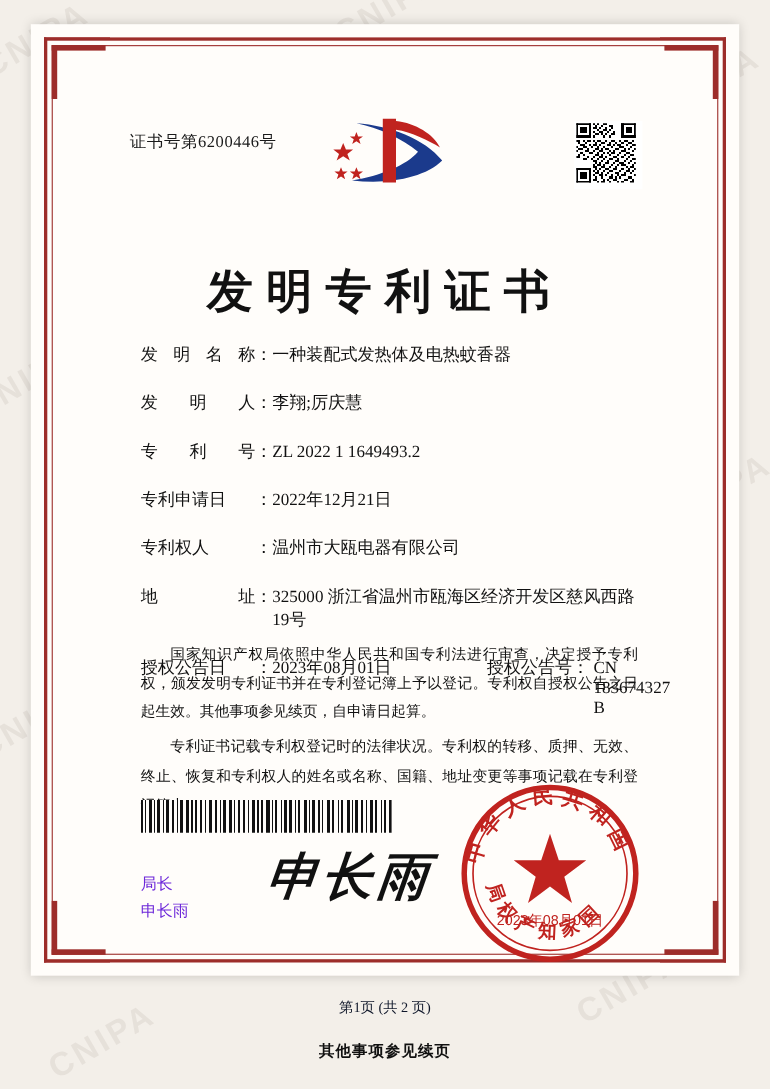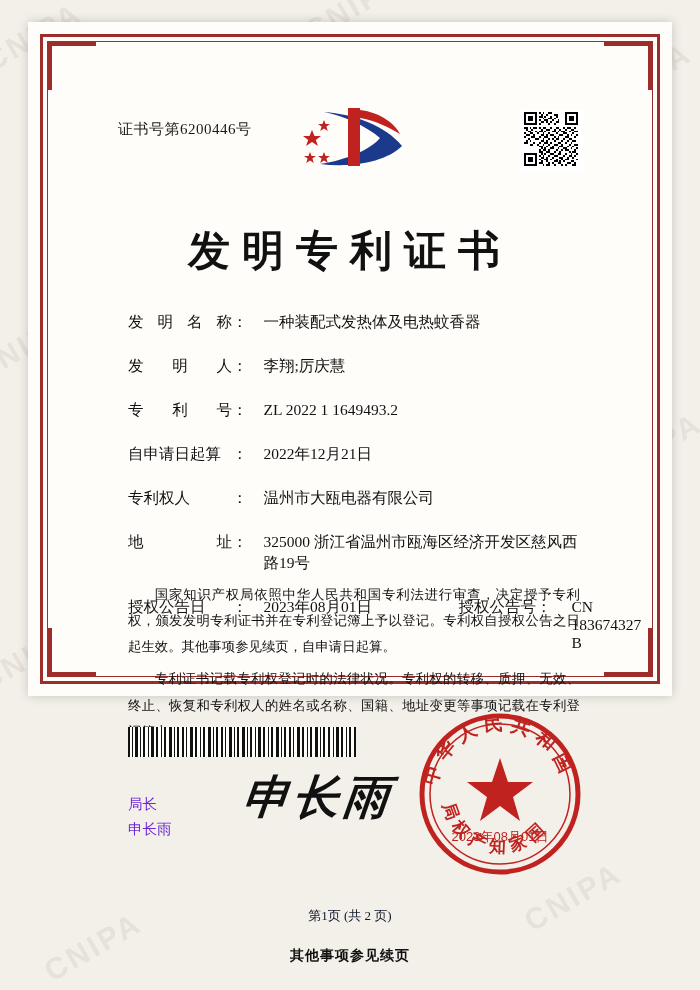--- a/index.html
+++ b/index.html
@@ -26,21 +26,21 @@
     letter-spacing:3px;
     transform:rotate(-30deg);
     white-space:nowrap;
     font-size:30px;
   }
 
   
   .sheet{
     position:absolute;
     left:28px;top:22px;
-    width:644px;height:674px;
+    width:644px;height:865px;
     background:#fffdfa;
     box-shadow:0 0 10px rgba(0,0,0,.18);
     z-index:1;
   }
   .border-outer{
     position:absolute;
     left:12px;top:12px;right:12px;bottom:12px;
     border:3px solid #9d2d2a;
   }
   .border-inner{
@@ -84,21 +84,21 @@
   }
   .qr{
     position:absolute;right:48px;top:48px;
     width:58px;height:58px;
     background:#fff;
     padding:2px;
   }
   .qr svg{display:block;}
 
   .title{
-    position:absolute;left:0;right:0;top:161px;
+    position:absolute;left:0;right:0;top:175px;
     text-align:center;
     font-size:42px;
     font-weight:700;
     letter-spacing:12px;
     color:#111;
     font-family:"DejaVu Serif", serif;
   }
 
   
   .fields{
@@ -113,21 +113,21 @@
   }
   .row .lbl{
     width:104px;
     flex:0 0 104px;
     letter-spacing:0px;
     display:flex;
     justify-content:space-between;
   }
   .row .lbl.spread > span{display:inline-block;}
   .row .colon{flex:0 0 12px;}
-  .row .val{flex:1;margin-left:16px;}
+  .row .val{flex:1;}
   .row.double{gap:0;}
   .row .val2-lbl{
     flex:0 0 auto;margin-right:4px;
   }
 
   
   .paras{
     position:absolute;left:60px;right:52px;top:520px;
     font-size:13.4px;
     line-height:1.95;
@@ -459,21 +459,21 @@
         <div class="lbl spread">
           <span>专</span>
             <span>利</span>
             <span>号</span>
         </div>
         <div class="colon">：</div>
         <div class="val">ZL 2022 1 1649493.2</div>
       </div>
 
       <div class="row">
-        <div class="lbl">自申请日起算</div>
+        <div class="lbl">专利申请日</div>
         <div class="colon">：</div>
         <div class="val">2022年12月21日</div>
       </div>
 
       <div class="row">
         <div class="lbl">专利权人</div>
         <div class="colon">：</div>
         <div class="val">温州市大瓯电器有限公司</div>
       </div>
 

